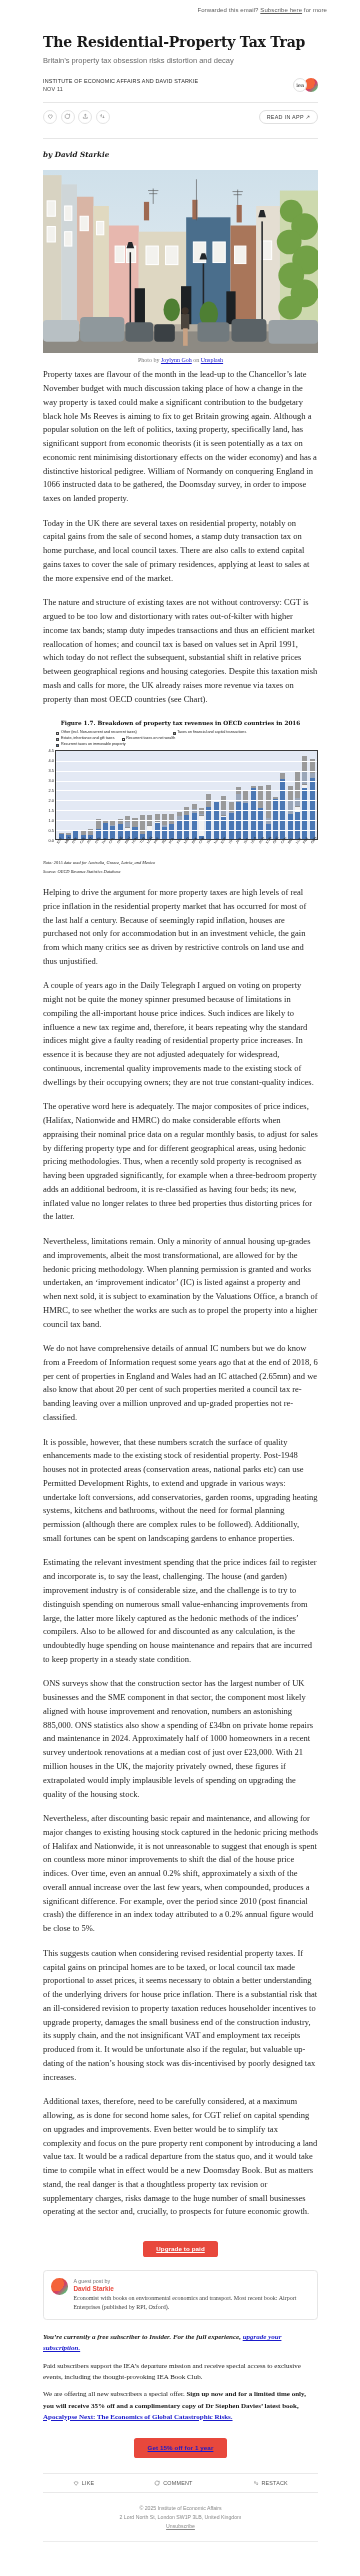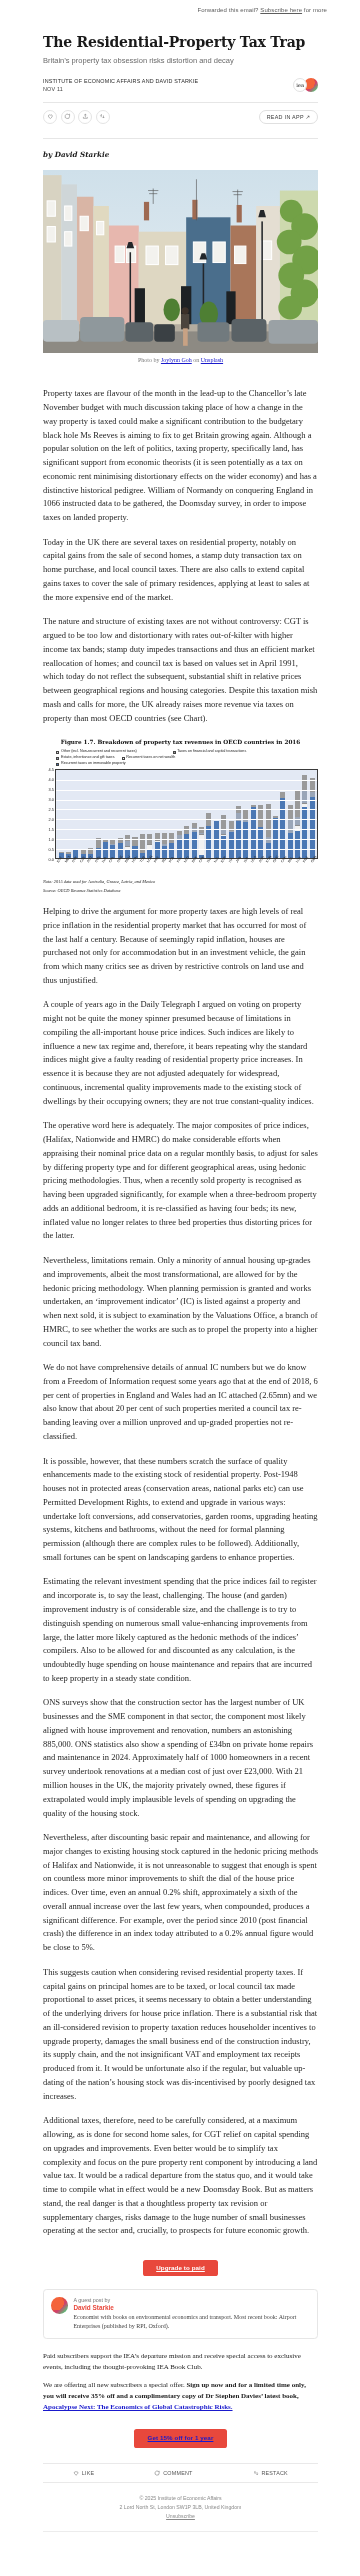--- a/index.html
+++ b/index.html
@@ -134,21 +134,21 @@
   }
   .caption a { color:#1a1acc; text-decoration:underline; }
 
   p.body {
     font-family:"Liberation Serif", serif;
     font-size:8.5px;
     line-height:1.62;
     color:#1f1f1f;
     margin:10.8px 0 0 0;
   }
-  p.body.first { margin-top:24px; }
+  p.body.first { margin-top:5px; }
 
   
   .chart-block {
     margin:13.4px 0 5.2px 0;
     width:275px;
   }
   .chart-title {
     font-family:"DejaVu Serif", serif;
     font-weight:bold;
     font-size:5.7px;
@@ -800,20 +800,23 @@
     <div class="guestpost">
       <div class="gp-av"></div>
       <div class="gp-body">
         <div class="gp-kicker">A guest post by</div>
         <div class="gp-name">David Starkie</div>
         <div class="gp-desc">Economist with books on environmental economics and transport. Most recent book: Airport Enterprises (published by RPI, Oxford).</div>
       </div>
     </div>
 
     <div class="promo">
+      <p style="margin:0 0 6.2px 0;">
+        <b><i><span>You’re currently a free subscriber to Insider. For the full experience,</span> <a href="#">upgrade your subscription.</a></i></b>
+      </p>
       <p style="margin:0 0 6.2px 0;">Paid subscribers support the IEA’s departure mission and receive special access to exclusive events, including the thought-provoking IEA Book Club.</p>
       <p style="margin:0;">
         <span>We are offering all new subscribers a special offer. </span><b><span>Sign up now and for a limited time only, you will receive 35% off and a complimentary copy of Dr Stephen Davies’ latest book, </span><a href="#">Apocalypse Next: The Economics of Global Catastrophic Risks.</a></b>
       </p>
       <div class="btn-center">
         <a class="btn-primary" href="#">Get 15% off for 1 year</a>
       </div>
     </div>
 
     <div class="footer-actions">

